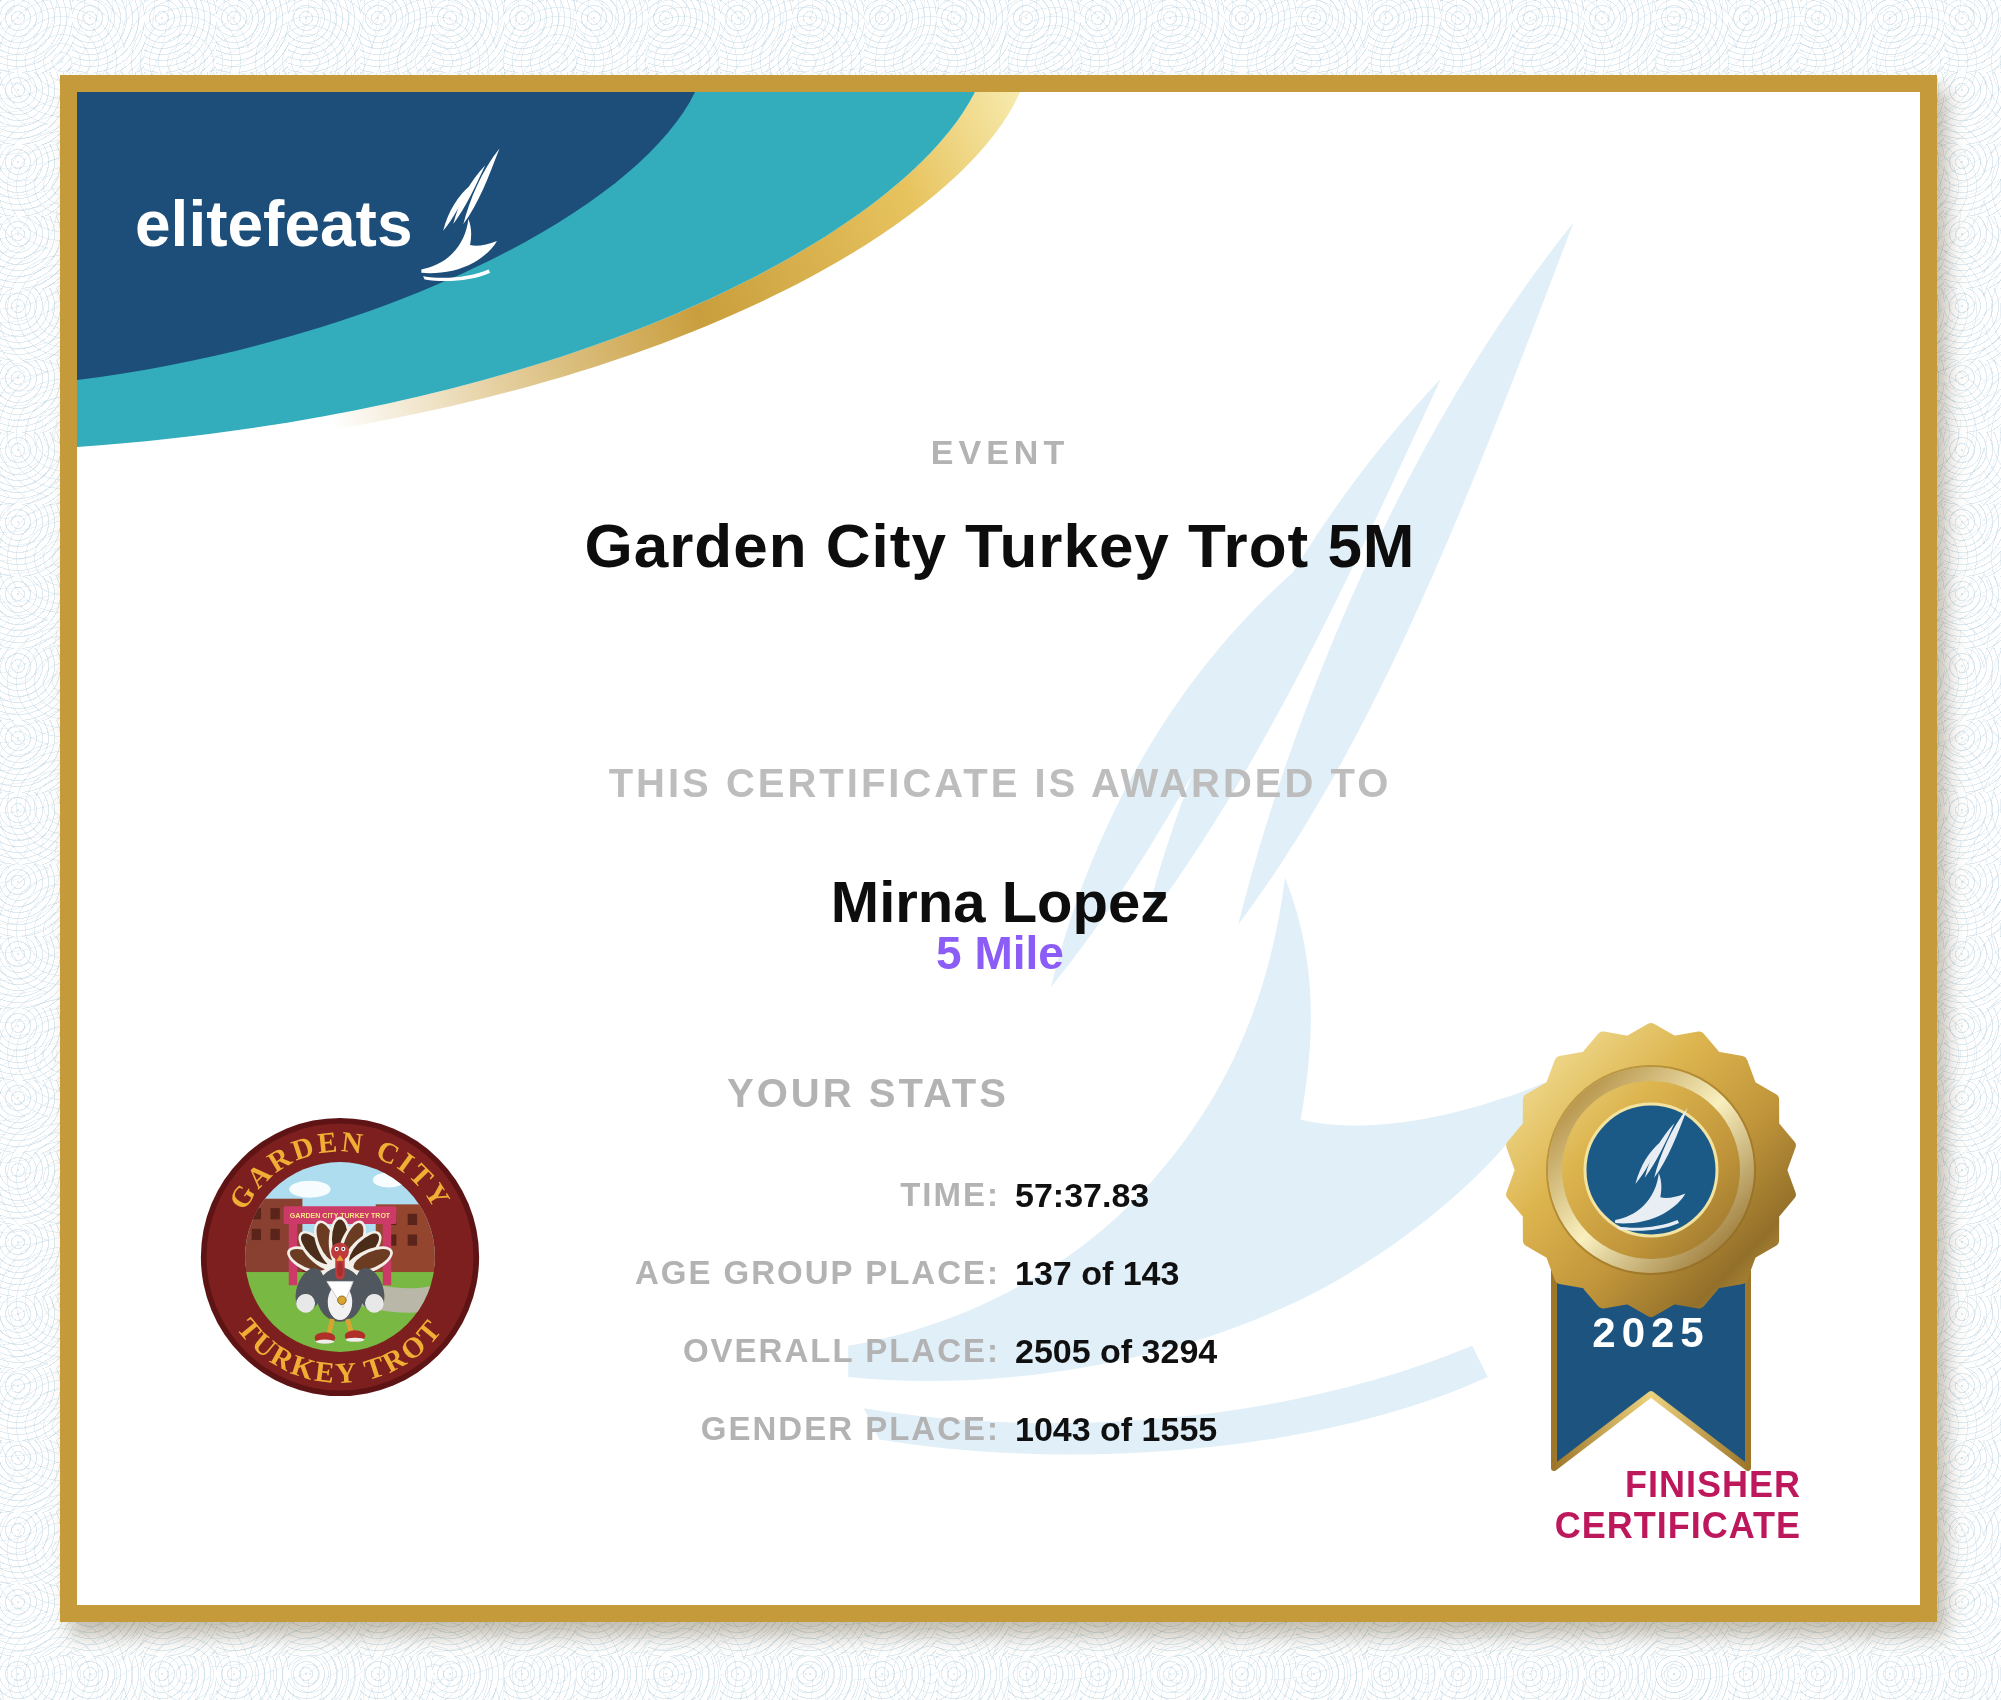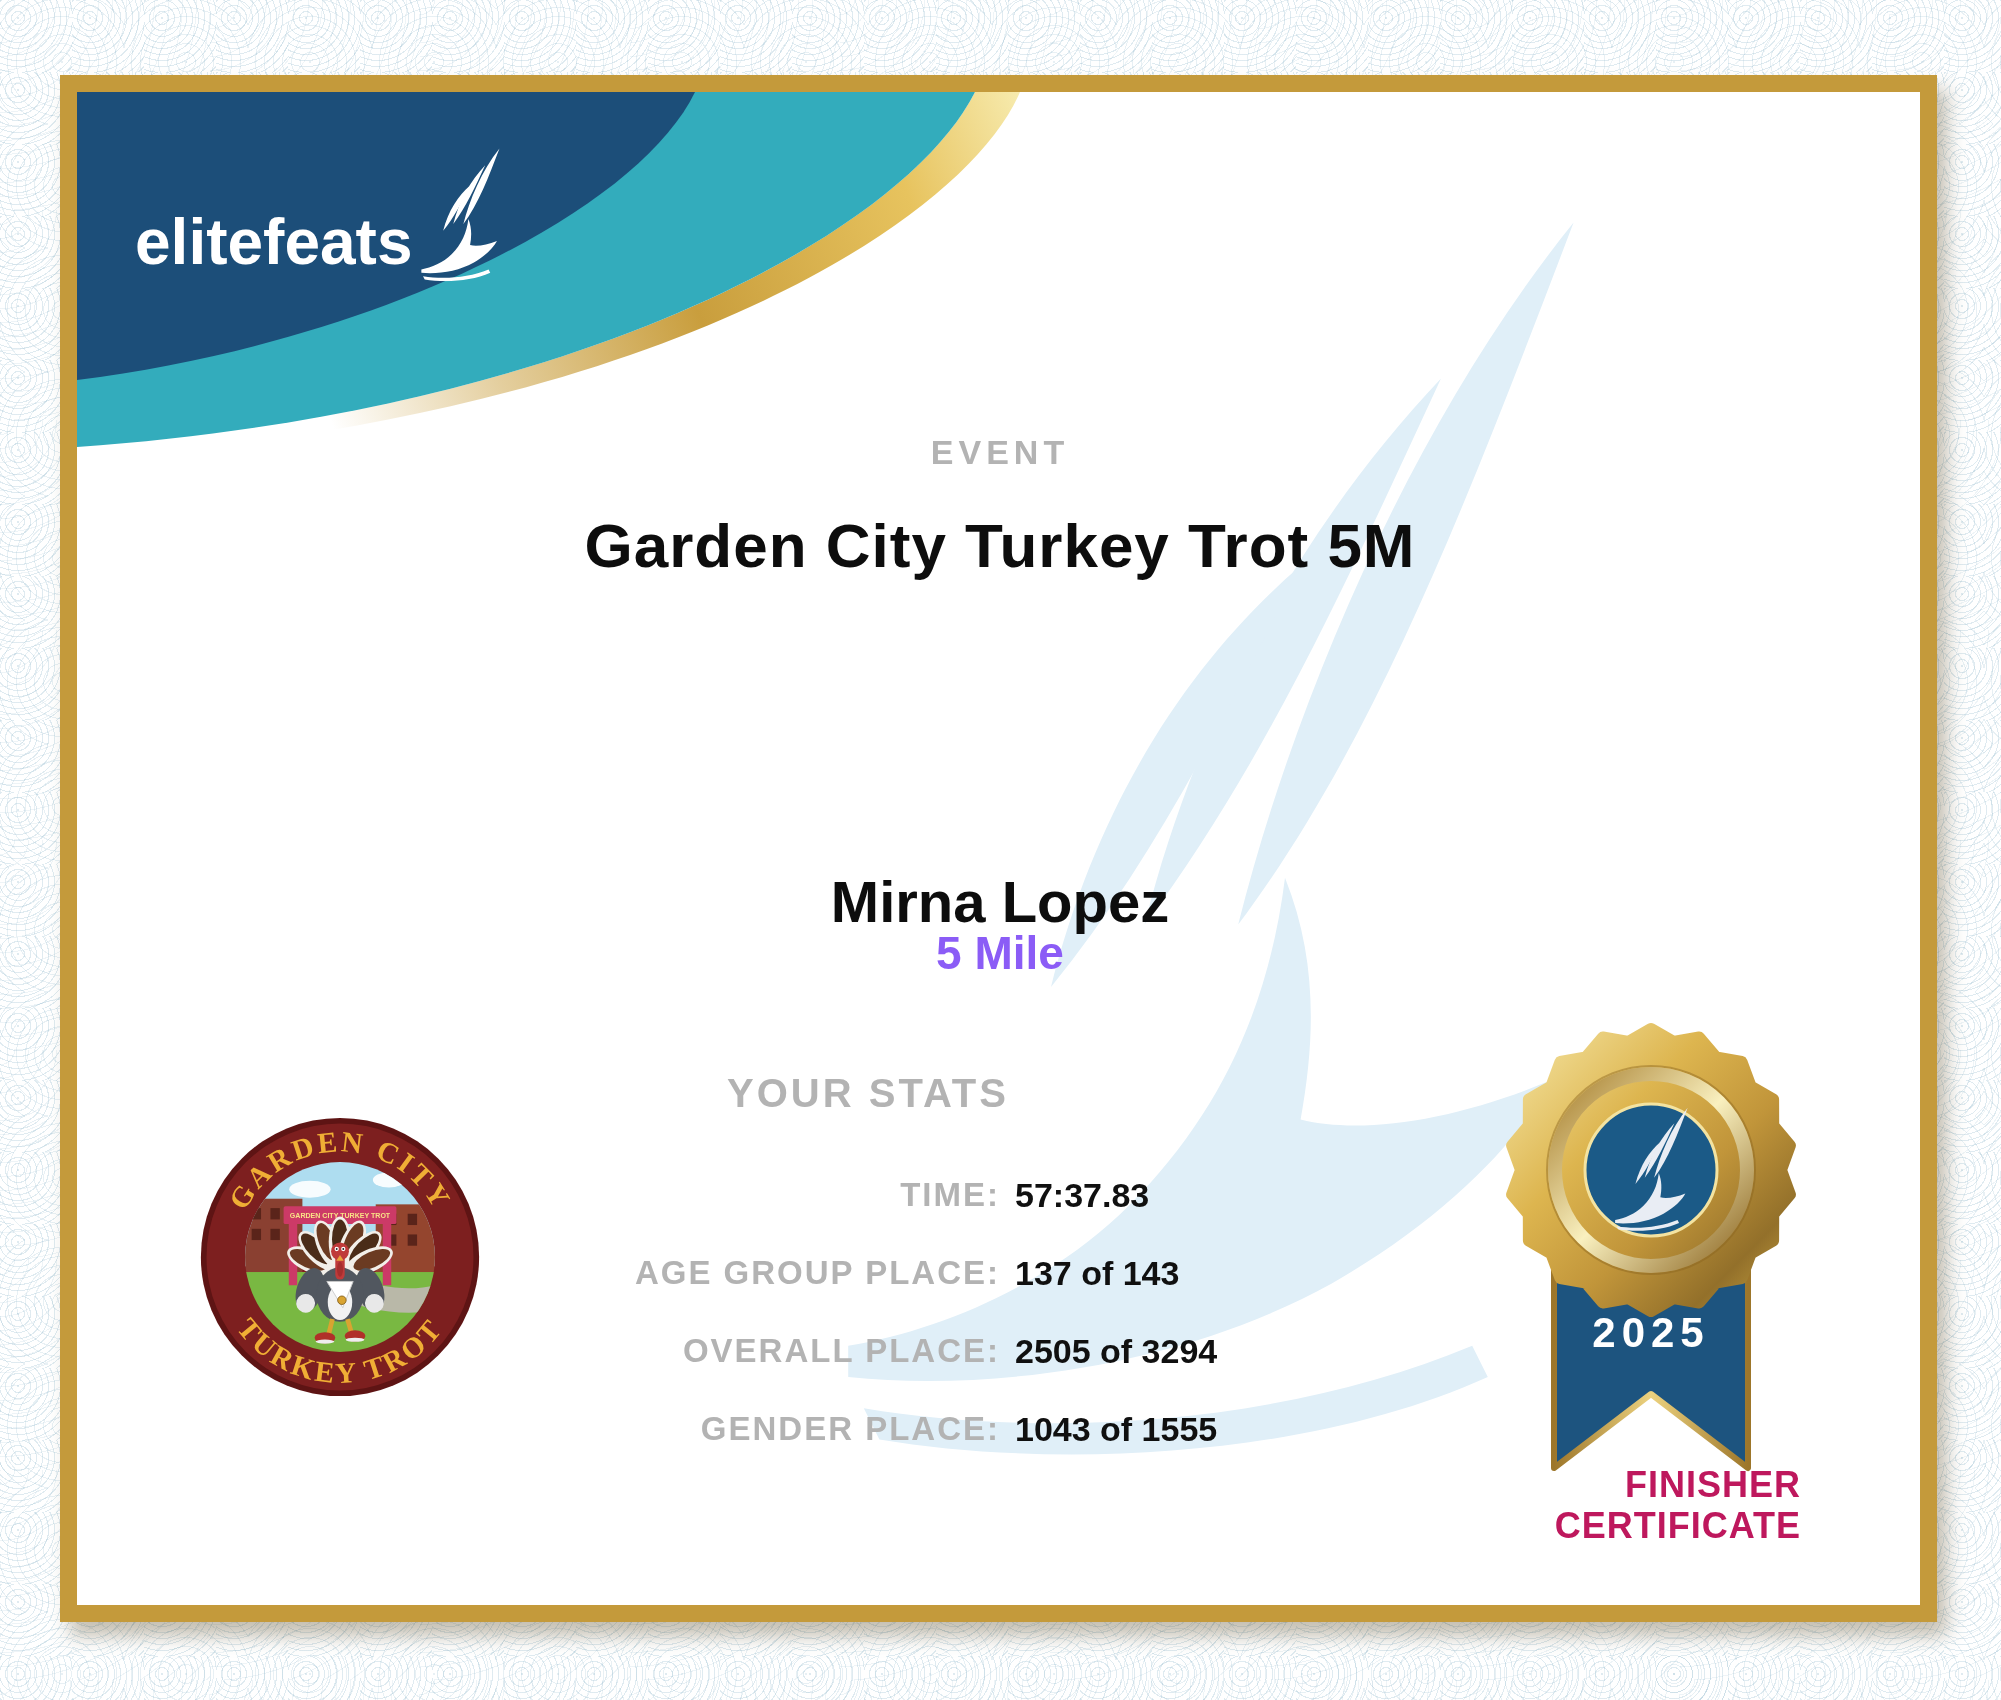--- a/index.html
+++ b/index.html
@@ -17,21 +17,21 @@
   .cert{
     position:absolute;left:60px;top:75px;width:1843px;height:1513px;
     border:17px solid #c49a3b;background:#fff;overflow:hidden;
     box-shadow:10px 14px 18px rgba(100,85,50,.38);
   }
   .abs{position:absolute;}
   .centered{transform:translate(-50%,-50%);white-space:nowrap;}
   .watermark-svg{left:740px;top:115px;}
   .swoosh-svg{left:0;top:0;}
   .brand{left:58px;top:54px;display:flex;align-items:flex-start;}
-  .brand-text{color:#ffffff;font-size:64px;font-weight:700;letter-spacing:0px;line-height:1;margin-top:64px;}
+  .brand-text{color:#ffffff;font-size:64px;font-weight:700;letter-spacing:0px;line-height:1;margin-top:46px;}
   .brand-icon{margin-left:6px;margin-top:0;}
   .event-label{left:923px;top:360px;font-size:34px;font-weight:700;letter-spacing:5px;color:#b3b3b3;}
   .event-title{left:923px;top:453px;font-size:62px;font-weight:800;color:#0d0d0d;letter-spacing:1px;}
   .award-label{left:923px;top:691px;font-size:40px;font-weight:700;letter-spacing:3px;color:#bdbdbd;}
   .recipient{left:923px;top:783px;font-size:58px;font-weight:800;color:#0d0d0d;margin-top:26px;}
   .distance{left:923px;top:861px;font-size:46px;font-weight:700;color:#8b5cf6;}
   .stats-heading{left:791px;top:1001px;font-size:40px;font-weight:700;letter-spacing:3px;color:#b3b3b3;}
   .stats{left:0;top:1064px;width:1843px;display:grid;grid-template-columns:923px 1fr;}
   .stat-label{height:78px;display:flex;align-items:center;justify-content:flex-end;
     font-size:33px;font-weight:600;letter-spacing:2px;color:#b3b3b3;padding-right:0;}
@@ -80,20 +80,21 @@
 
   <div class="abs brand">
     <div class="brand-text">elitefeats</div>
     <svg class="brand-icon" width="84" height="136" viewBox="0 0 100 160">
       <use href="#wingfoot" fill="#ffffff"></use>
     </svg>
   </div>
 
   <div class="abs centered event-label">EVENT</div>
   <div class="abs centered event-title">Garden City Turkey Trot 5M</div>
+  <div class="abs centered award-label">THIS CERTIFICATE IS AWARDED TO</div>
   <div class="abs centered recipient">Mirna Lopez</div>
   <div class="abs centered distance">5 Mile</div>
   <div class="abs centered stats-heading">YOUR STATS</div>
 
   <div class="abs stats">
     <div class="stat-label">TIME:</div>
     <div class="stat-value">57:37.83</div>
     <div class="stat-label">AGE GROUP PLACE:</div>
     <div class="stat-value">137 of 143</div>
     <div class="stat-label">OVERALL PLACE:</div>

